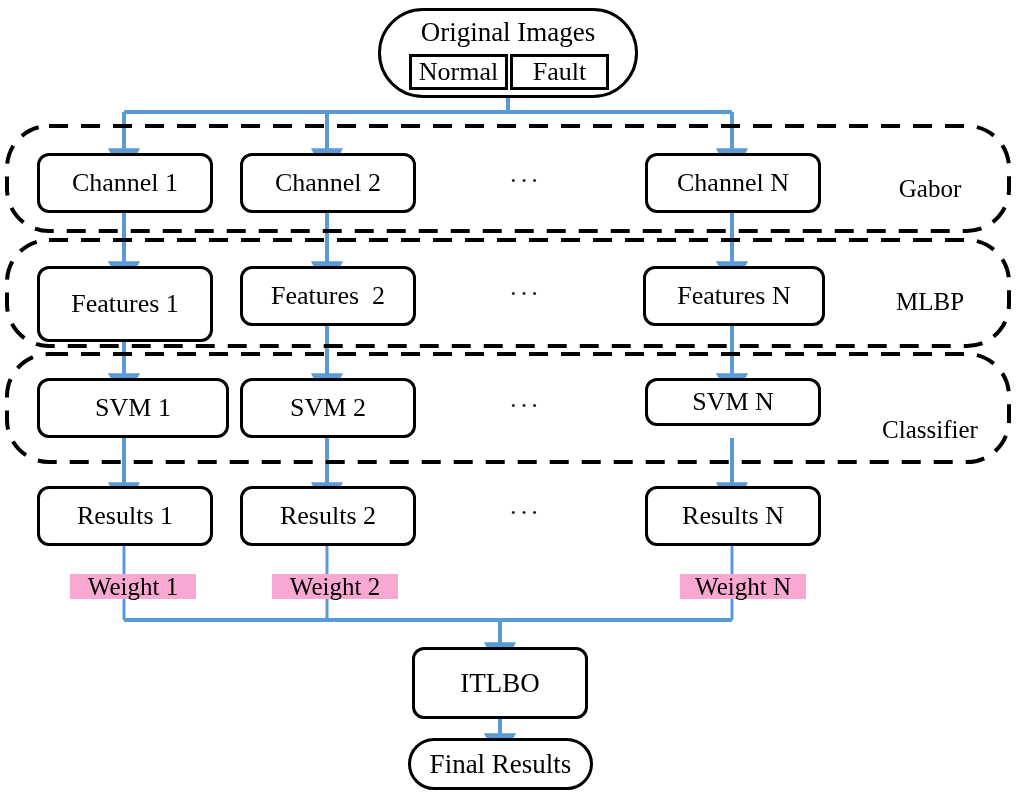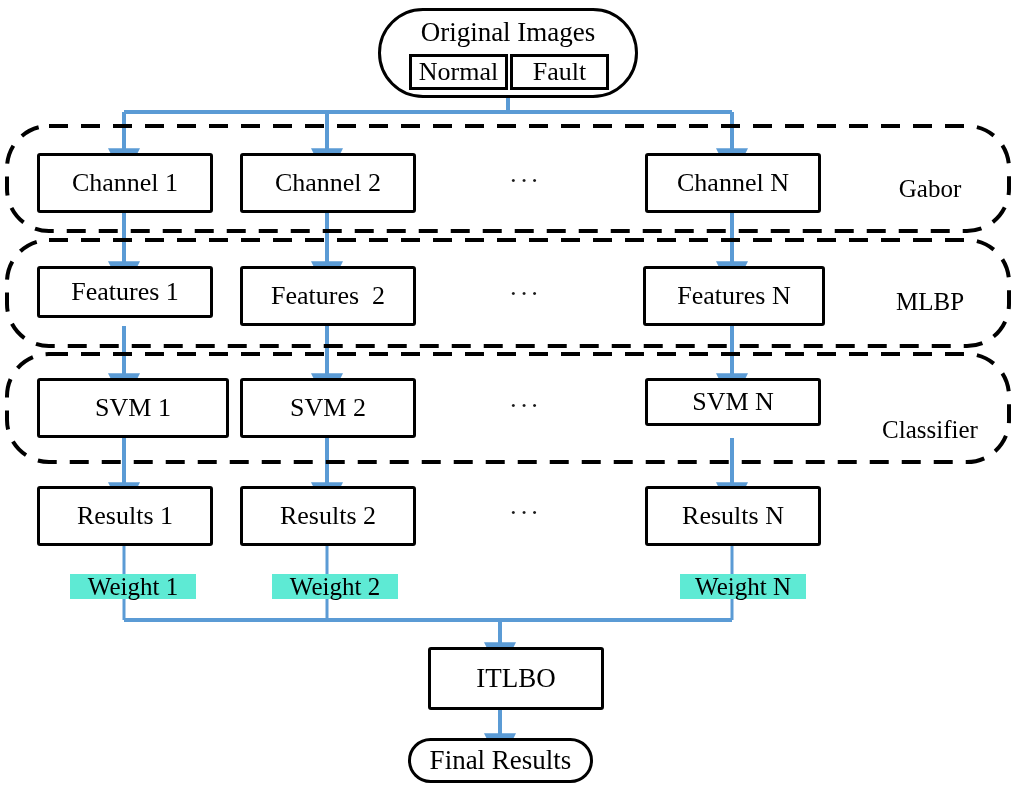--- a/index.html
+++ b/index.html
@@ -27,36 +27,36 @@
     background:#ffffff;
     border:3px solid #000000;
     display:flex;
     align-items:center;
     justify-content:center;
     text-align:center;
     line-height:1;
     white-space:pre;
     z-index:3;
   }
-  .rect{border-radius:3px;}
+  .rect{border-radius:12px;}
   .pill{border-radius:50px;}
   .lbl{
     position:absolute;
     z-index:3;
     white-space:pre;
     text-align:center;
     line-height:1;
     background:transparent;
   }
   .group-label{
     font-size:25px;
   }
   .weight-label{
     font-size:25px;
-    background:#5eead4;
+    background:#f9a8d4;
     padding:0 3px;
   }
   .ellipsis{
     font-size:26px;
     letter-spacing:2px;
     color:#1a1a1a;
   }
   .inner-box{
     position:absolute;
     box-sizing:border-box;
@@ -143,37 +143,37 @@
   <div class="oval-title" style="left:378px; top:19px; width:260px;">Original Images</div>
   <div class="inner-box" style="left:510px; top:54px; width:99px; height:36px;">Fault</div>
   <div class="inner-box" style="left:409px; top:54px; width:99px; height:36px;">Normal</div>
 
   <div class="node rect" style="left:37px;  top:153px; width:176px; height:60px; font-size:26px;">Channel 1</div>
   <div class="node rect" style="left:240px; top:153px; width:176px; height:60px; font-size:26px;">Channel 2</div>
   <div class="node rect" style="left:645px; top:153px; width:176px; height:60px; font-size:26px;">Channel N</div>
   <div class="lbl ellipsis" style="left:495px; top:168px; width:60px;">···</div>
   <div class="lbl group-label" style="left:860px; top:176px; width:140px;">Gabor</div>
 
-  <div class="node rect" style="left:37px;  top:266px; width:176px; height:52px; font-size:26px;">Features 1</div>
+  <div class="node rect" style="left:37px;  top:266px; width:176px; height:76px; font-size:26px;">Features 1</div>
   <div class="node rect" style="left:240px; top:266px; width:176px; height:60px; font-size:26px;">Features  2</div>
   <div class="node rect" style="left:643px; top:266px; width:182px; height:60px; font-size:26px;">Features N</div>
   <div class="lbl ellipsis" style="left:495px; top:281px; width:60px;">···</div>
   <div class="lbl group-label" style="left:860px; top:289px; width:140px;">MLBP</div>
 
   <div class="node rect" style="left:37px;  top:378px; width:192px; height:60px; font-size:26px;">SVM 1</div>
   <div class="node rect" style="left:240px; top:378px; width:176px; height:60px; font-size:26px;">SVM 2</div>
   <div class="node rect" style="left:645px; top:378px; width:176px; height:48px; font-size:26px;">SVM N</div>
   <div class="lbl ellipsis" style="left:495px; top:393px; width:60px;">···</div>
   <div class="lbl group-label" style="left:860px; top:401px; width:140px;margin-top:16px;">Classifier</div>
 
   <div class="node rect" style="left:37px;  top:486px; width:176px; height:60px; font-size:26px;">Results 1</div>
   <div class="node rect" style="left:240px; top:486px; width:176px; height:60px; font-size:26px;">Results 2</div>
   <div class="node rect" style="left:645px; top:486px; width:176px; height:60px; font-size:26px;">Results N</div>
   <div class="lbl ellipsis" style="left:495px; top:500px; width:60px;">···</div>
 
   <div class="lbl weight-label" style="left:70px;  top:574px; width:120px;">Weight 1</div>
   <div class="lbl weight-label" style="left:272px; top:574px; width:120px;">Weight 2</div>
   <div class="lbl weight-label" style="left:680px; top:574px; width:120px;">Weight N</div>
 
-  <div class="node rect" style="left:428px; top:647px; width:176px; height:63px; font-size:27px;">ITLBO</div>
-  <div class="node pill" style="left:408px; top:738px; width:185px; height:45px; font-size:27px;">Final Results</div>
+  <div class="node rect" style="left:412px; top:647px; width:176px; height:72px; font-size:27px;">ITLBO</div>
+  <div class="node pill" style="left:408px; top:738px; width:185px; height:52px; font-size:27px;">Final Results</div>
 
 </div>
 
 </body></html>

